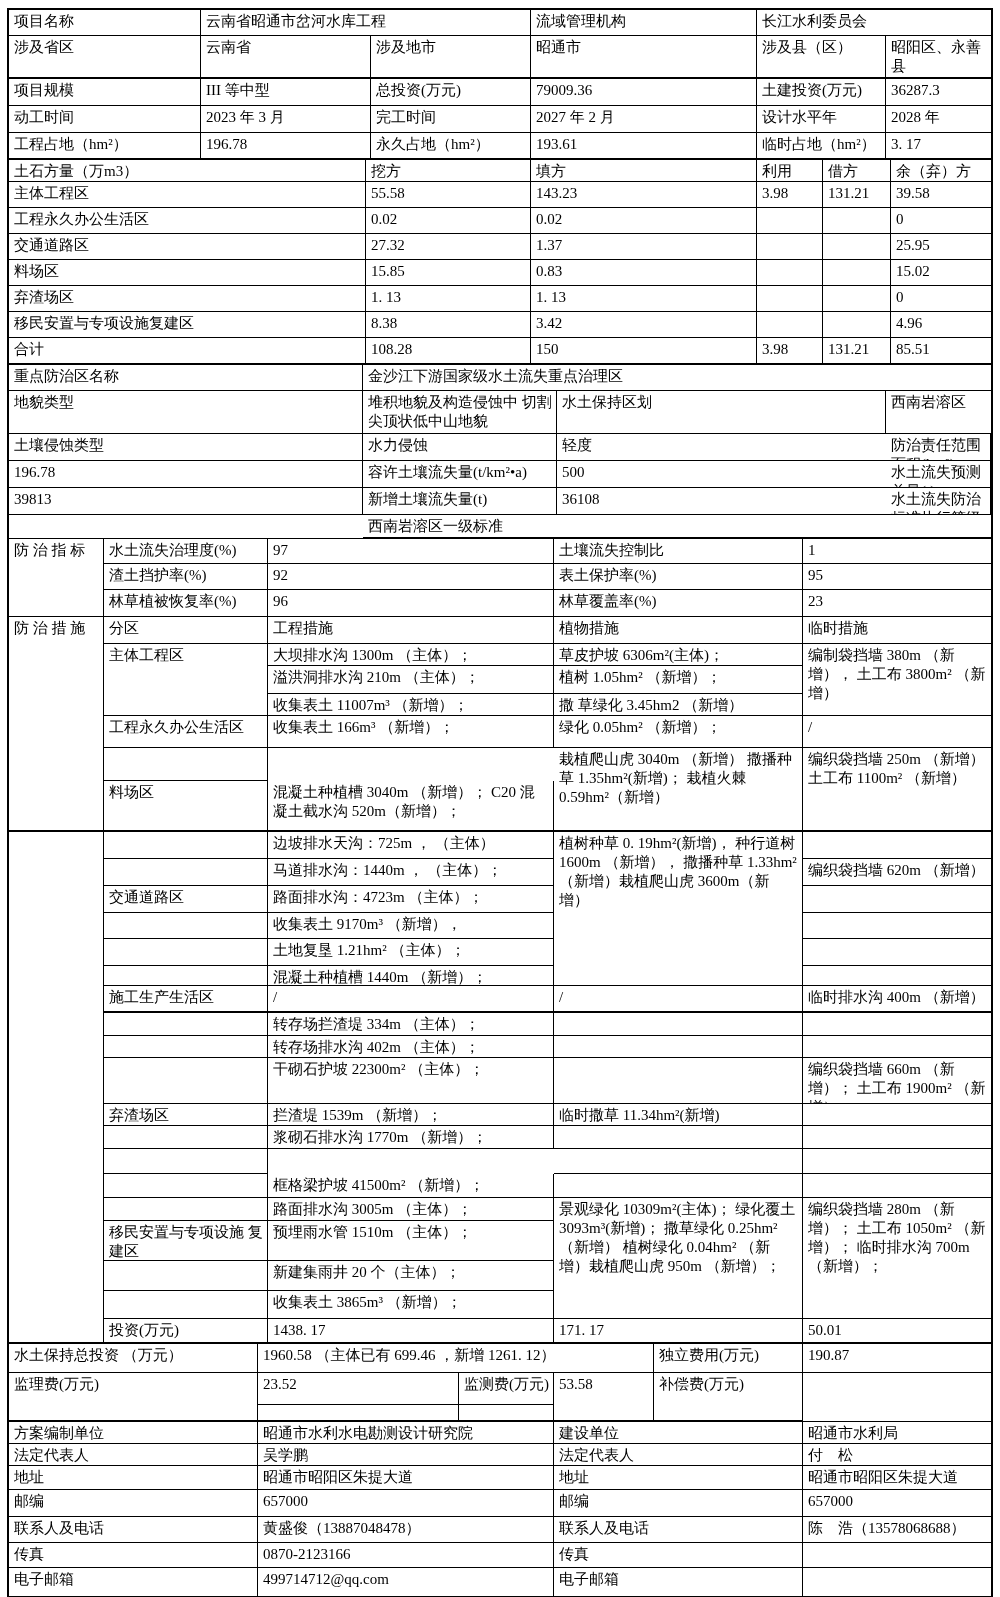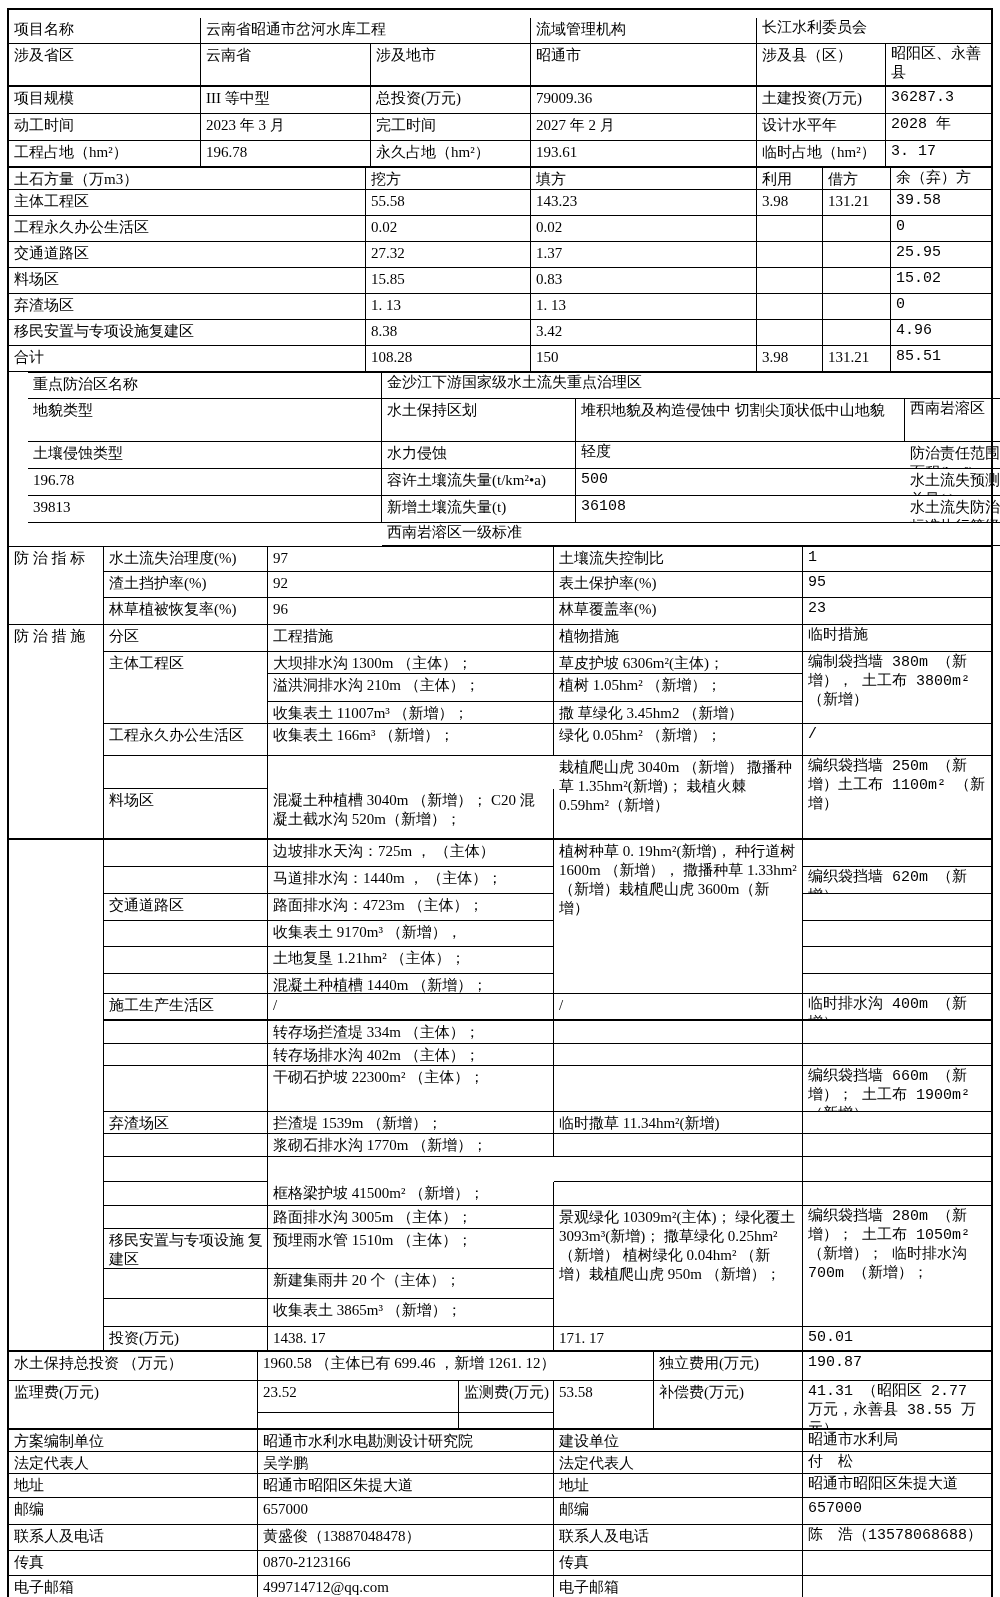--- a/index.html
+++ b/index.html
@@ -3,34 +3,34 @@
 <meta charset="utf-8">
 <title>水土保持方案特性表</title>
 <style>
   html,body{margin:0;padding:0;background:#fff;}
   body{font-family:"Liberation Serif","DejaVu Serif",serif;font-size:15px;color:#000;}
   .page{width:1000px;height:1597px;background:#fff;position:relative;overflow:hidden;}
   .tbl{position:absolute;left:7px;top:8px;width:986px;border:2px solid #000;box-sizing:border-box;background:#fff;}
   .g{display:grid;}
   .c{border-right:1px solid #000;border-bottom:1px solid #000;box-sizing:border-box;
      padding:2px 4px 0 5px;overflow:hidden;line-height:1.26;}
-  .nr{border-right:none;font-family:Liberation Mono, monospace;}
+  .nr{border-right:none;}
   .nb{border-bottom:none;}
   .t2{border-top:1px solid #000;}
   .bb2{border-bottom-width:2px;}
   .sp{padding:0;}
   .sp .top{height:32px;border-bottom:1px solid #000;padding:2px 4px 0 5px;box-sizing:border-box;overflow:hidden;}
 </style>
 </head>
 <body>
 
 <div class="page">
 <div class="tbl">
 
-  <div class="g" style="grid-template-columns:192px 330px 226px 234px;grid-template-rows:26px;margin-top:8px;">
+  <div class="g" style="grid-template-columns:192px 330px 226px 234px;grid-template-rows:26px;">
     <div class="c">项目名称</div>
     <div class="c">云南省昭通市岔河水库工程</div>
     <div class="c">流域管理机构</div>
     <div class="c nr">长江水利委员会</div>
   </div>
 
   <div class="g" style="grid-template-columns:192px 170px 160px 226px 129px 105px;grid-template-rows:42px;">
     <div class="c">涉及省区</div>
     <div class="c">云南省</div>
     <div class="c">涉及地市</div>
@@ -111,27 +111,27 @@
     <div class="c nr">4.96</div>
 
     <div class="c">合计</div>
     <div class="c">108.28</div>
     <div class="c">150</div>
     <div class="c">3.98</div>
     <div class="c">131.21</div>
     <div class="c nr">85.51</div>
   </div>
 
-  <div class="g t2" style="grid-template-columns:354px 194px 329px 105px;grid-template-rows:26px 43px 27px 27px 27px 23px;margin-left:19px;">
+  <div class="g t2" style="grid-template-columns:354px 194px 329px 105px;grid-template-rows:26px 43px 27px 27px 27px 23px;">
     <div class="c">重点防治区名称</div>
     <div class="c nr" style="grid-column:2/5">金沙江下游国家级水土流失重点治理区</div>
 
     <div class="c">地貌类型</div>
+    <div class="c">堆积地貌及构造侵蚀中 切割尖顶状低中山地貌</div>
     <div class="c">水土保持区划</div>
-    <div class="c">堆积地貌及构造侵蚀中 切割尖顶状低中山地貌</div>
     <div class="c nr">西南岩溶区</div>
 
     <div class="c">土壤侵蚀类型</div>
     <div class="c">水力侵蚀</div>
     <div class="c nr">轻度</div>
 
     <div class="c">防治责任范围面积(hm²)</div>
     <div class="c">196.78</div>
     <div class="c">容许土壤流失量(t/km²•a)</div>
     <div class="c nr">500</div>
@@ -266,21 +266,20 @@
   <div class="g" style="grid-template-columns:249px 201px 95px 100px 149px 188px;grid-template-rows:48px;">
     <div class="c">监理费(万元)</div>
     <div class="c sp">
           <div class="top">23.52</div>
         </div>
     <div class="c sp">
           <div class="top">监测费(万元)</div>
         </div>
     <div class="c">53.58</div>
     <div class="c">补偿费(万元)</div>
-    <div class="c nr">41.31 （昭阳区 2.77 万元，永善县 38.55 万元）</div>
   </div>
 
   <div class="g t2" style="grid-template-columns:249px 296px 249px 188px;grid-template-rows:22px 22px 24px 27px 26px 25px 28px;">
     <div class="c">方案编制单位</div>
     <div class="c">昭通市水利水电勘测设计研究院</div>
     <div class="c">建设单位</div>
     <div class="c nr">昭通市水利局</div>
 
     <div class="c">法定代表人</div>
     <div class="c">吴学鹏</div>

